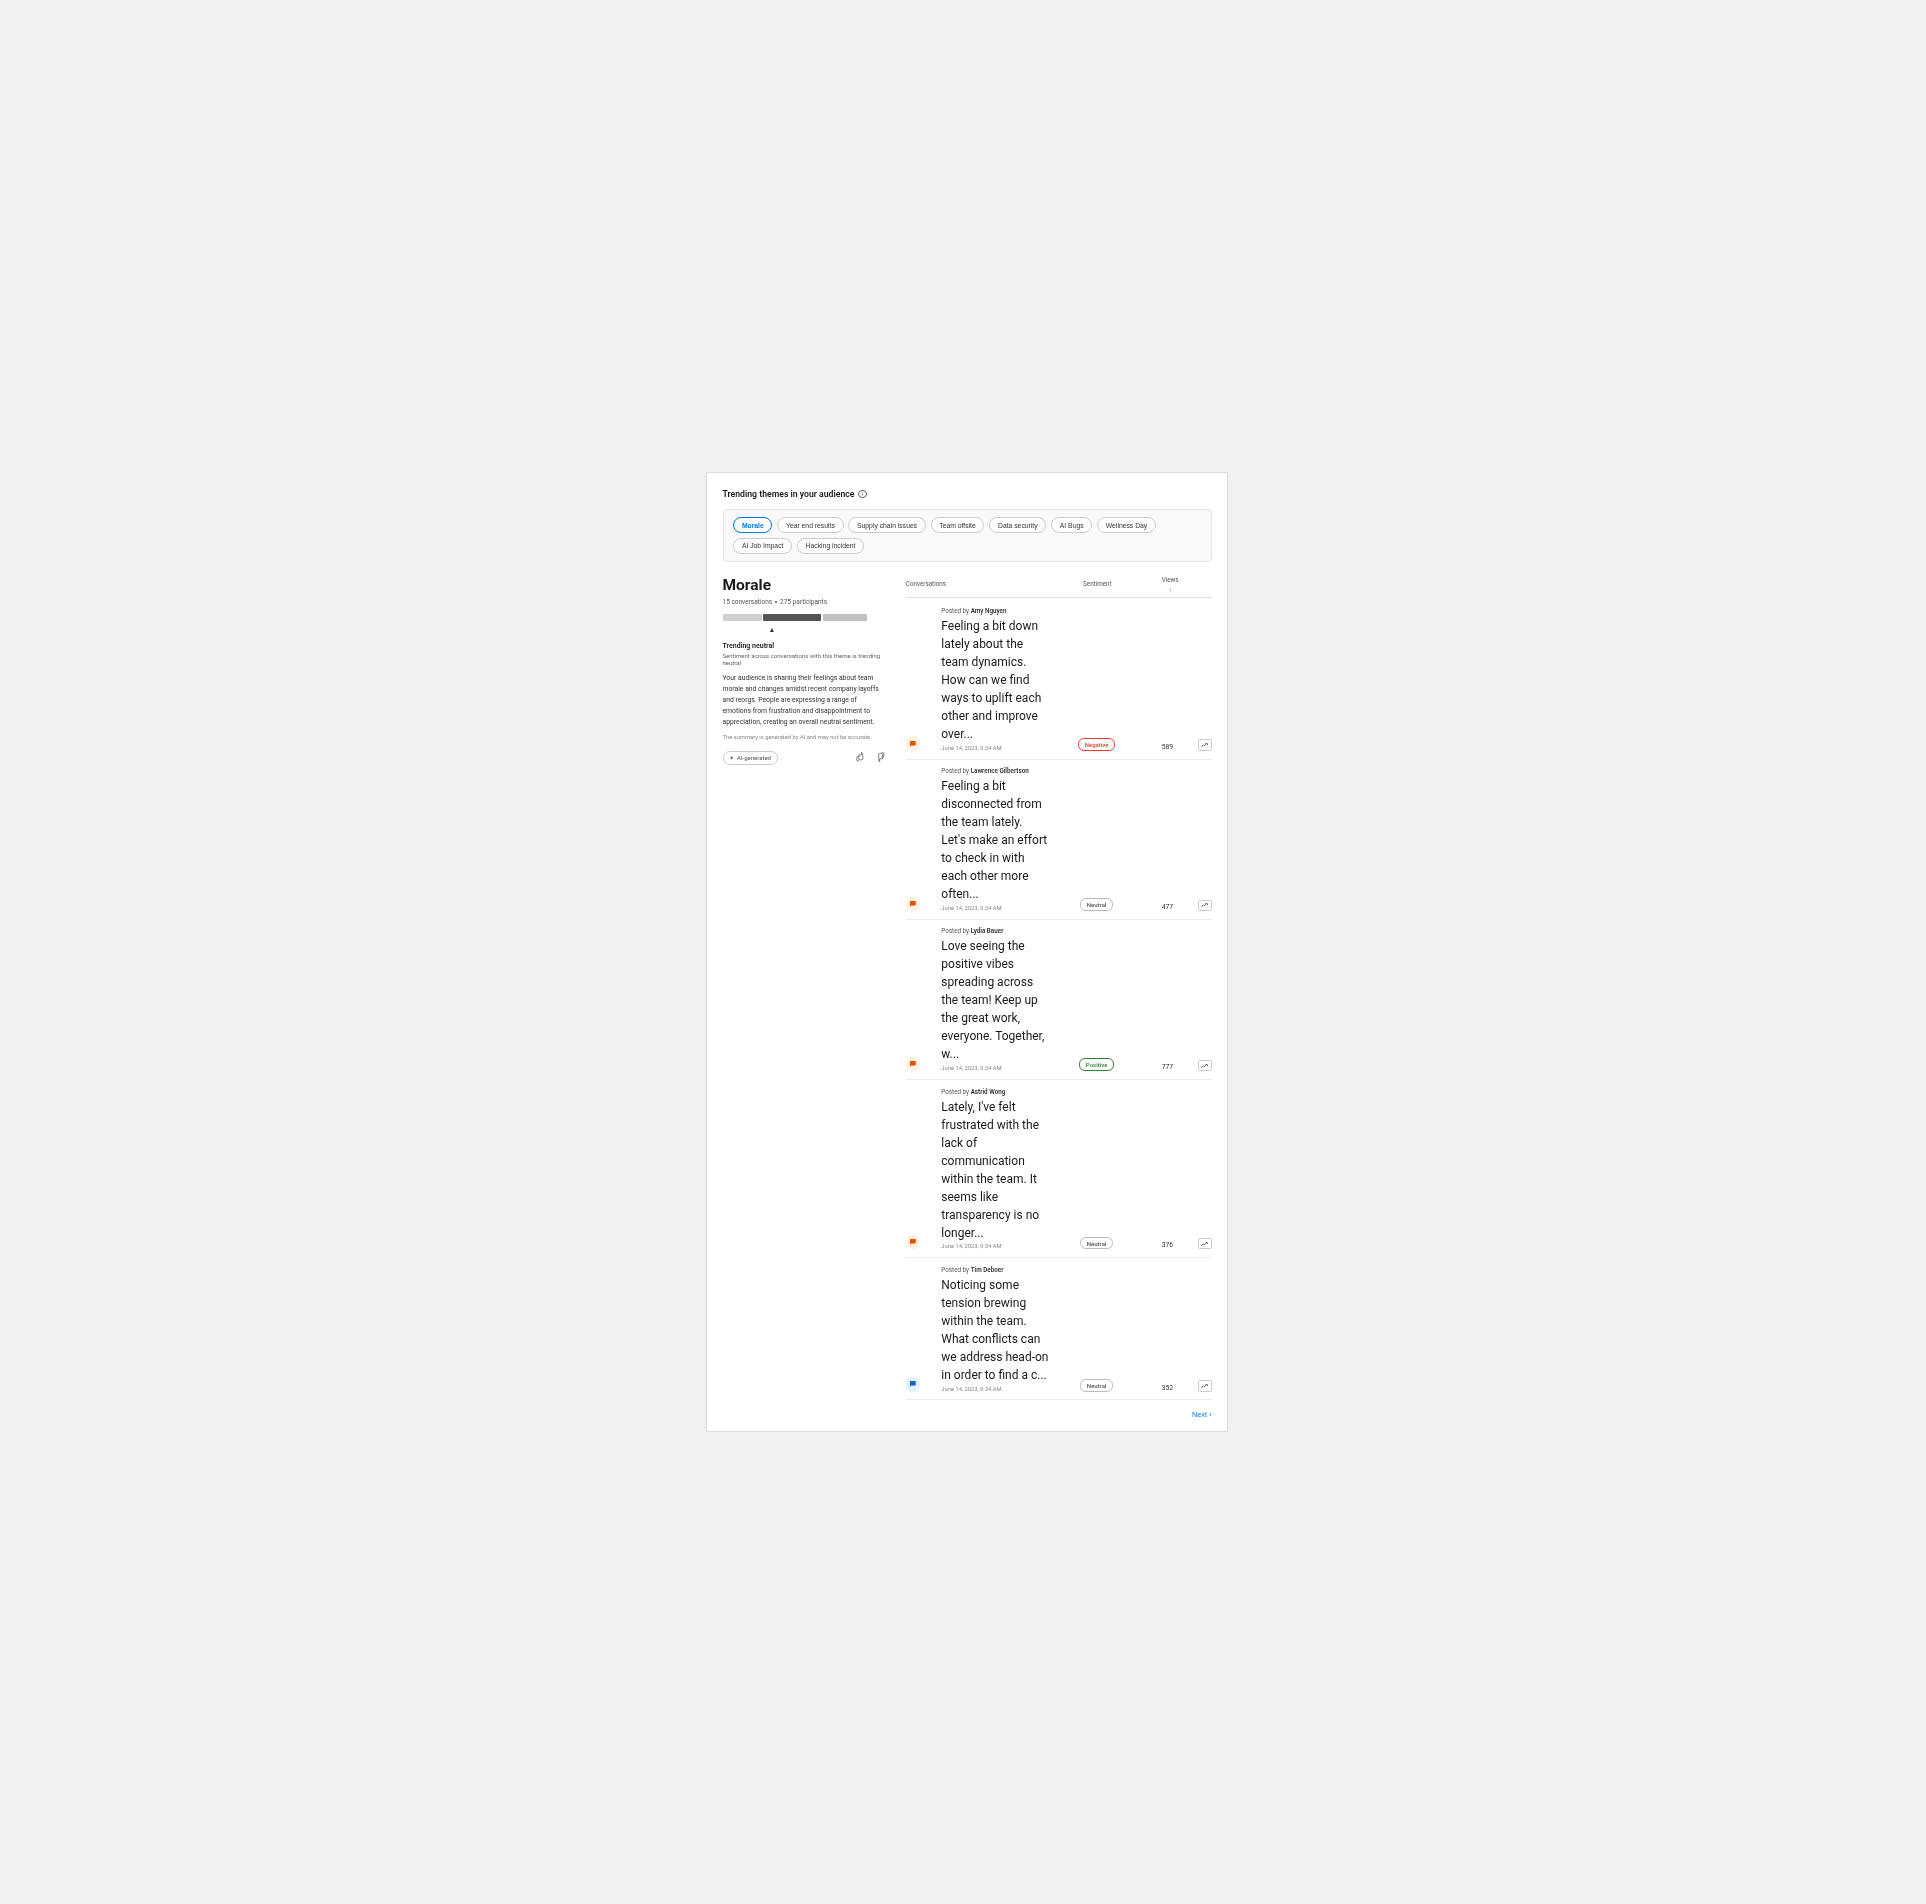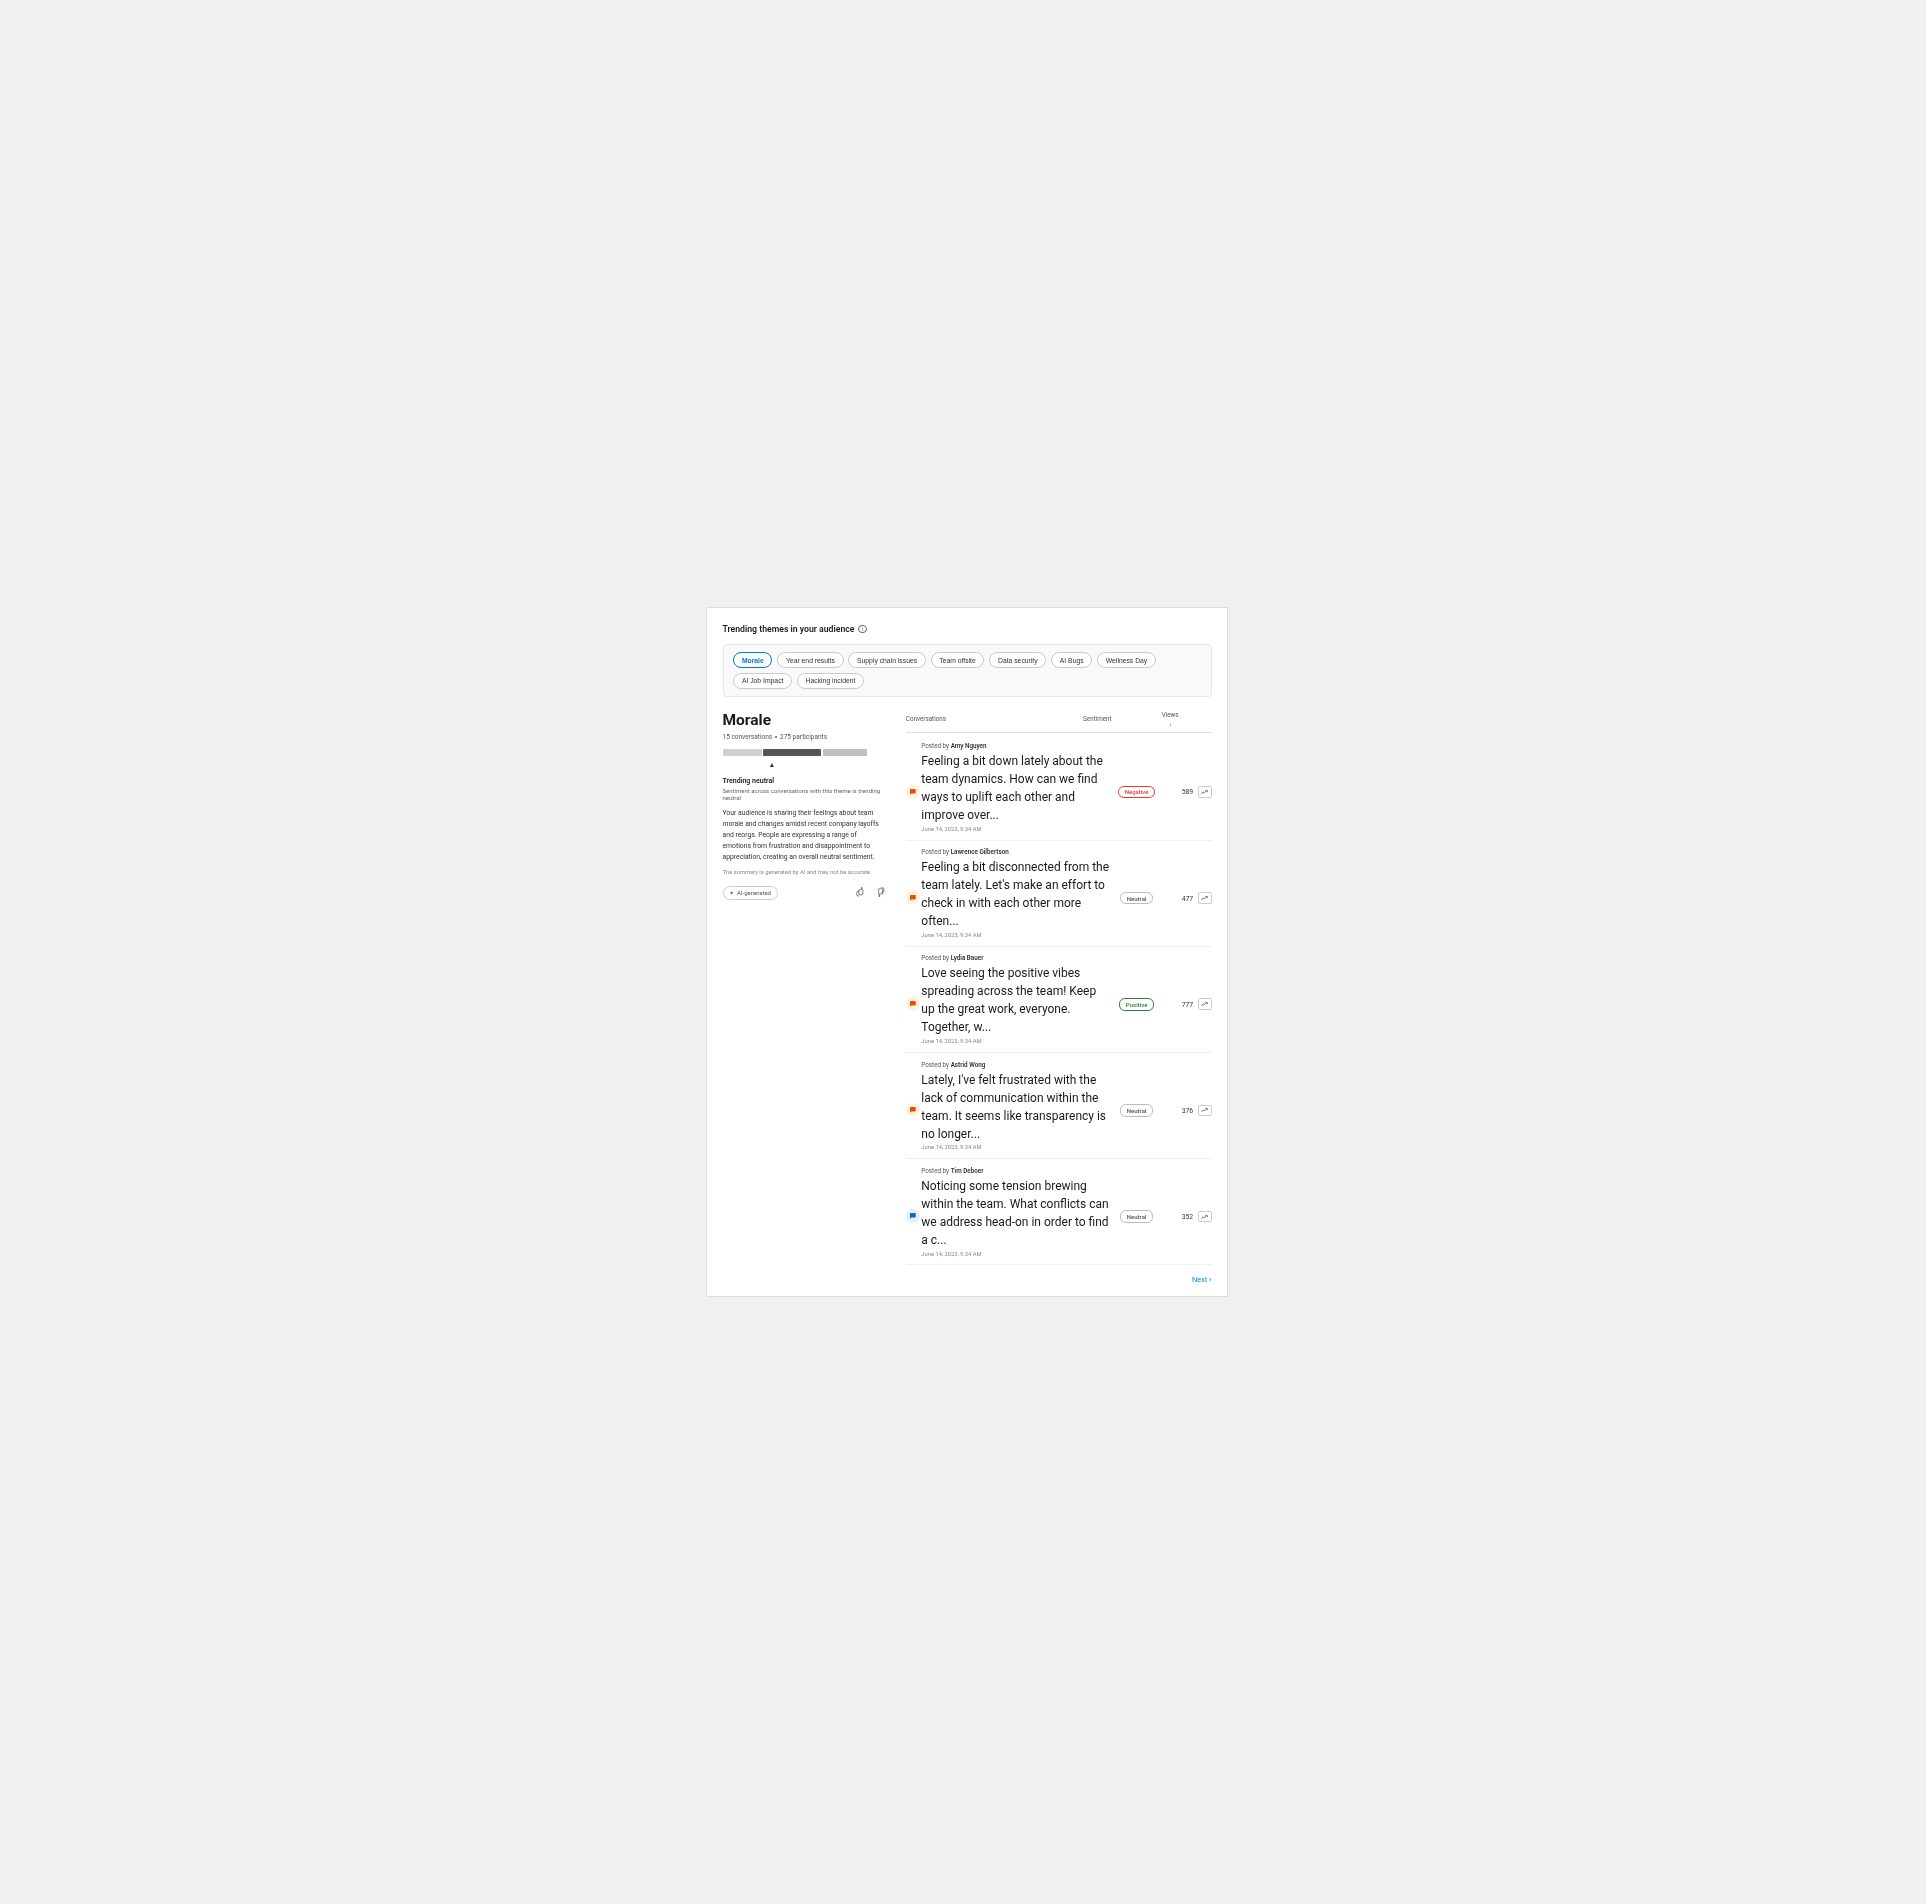--- a/index.html
+++ b/index.html
@@ -263,24 +263,24 @@
     .col-action {
       width: 17.4px;
       flex-shrink: 0;
     }
     .sort-icon {
       font-size: 5.8px;
       color: #555;
     }
     .conversation-item {
       display: flex;
-      align-items: center;
+      align-items: flex-end;
       padding: 7.7px 0;
       border-bottom: 0.5px solid #eee;
-      gap: 1px;
+      gap: 21px;
     }
     .conv-icon {
       width: 14.5px;
       height: 14.5px;
       border-radius: 50%;
       display: flex;
       align-items: center;
       justify-content: center;
       font-size: 6.8px;
       flex-shrink: 0;

